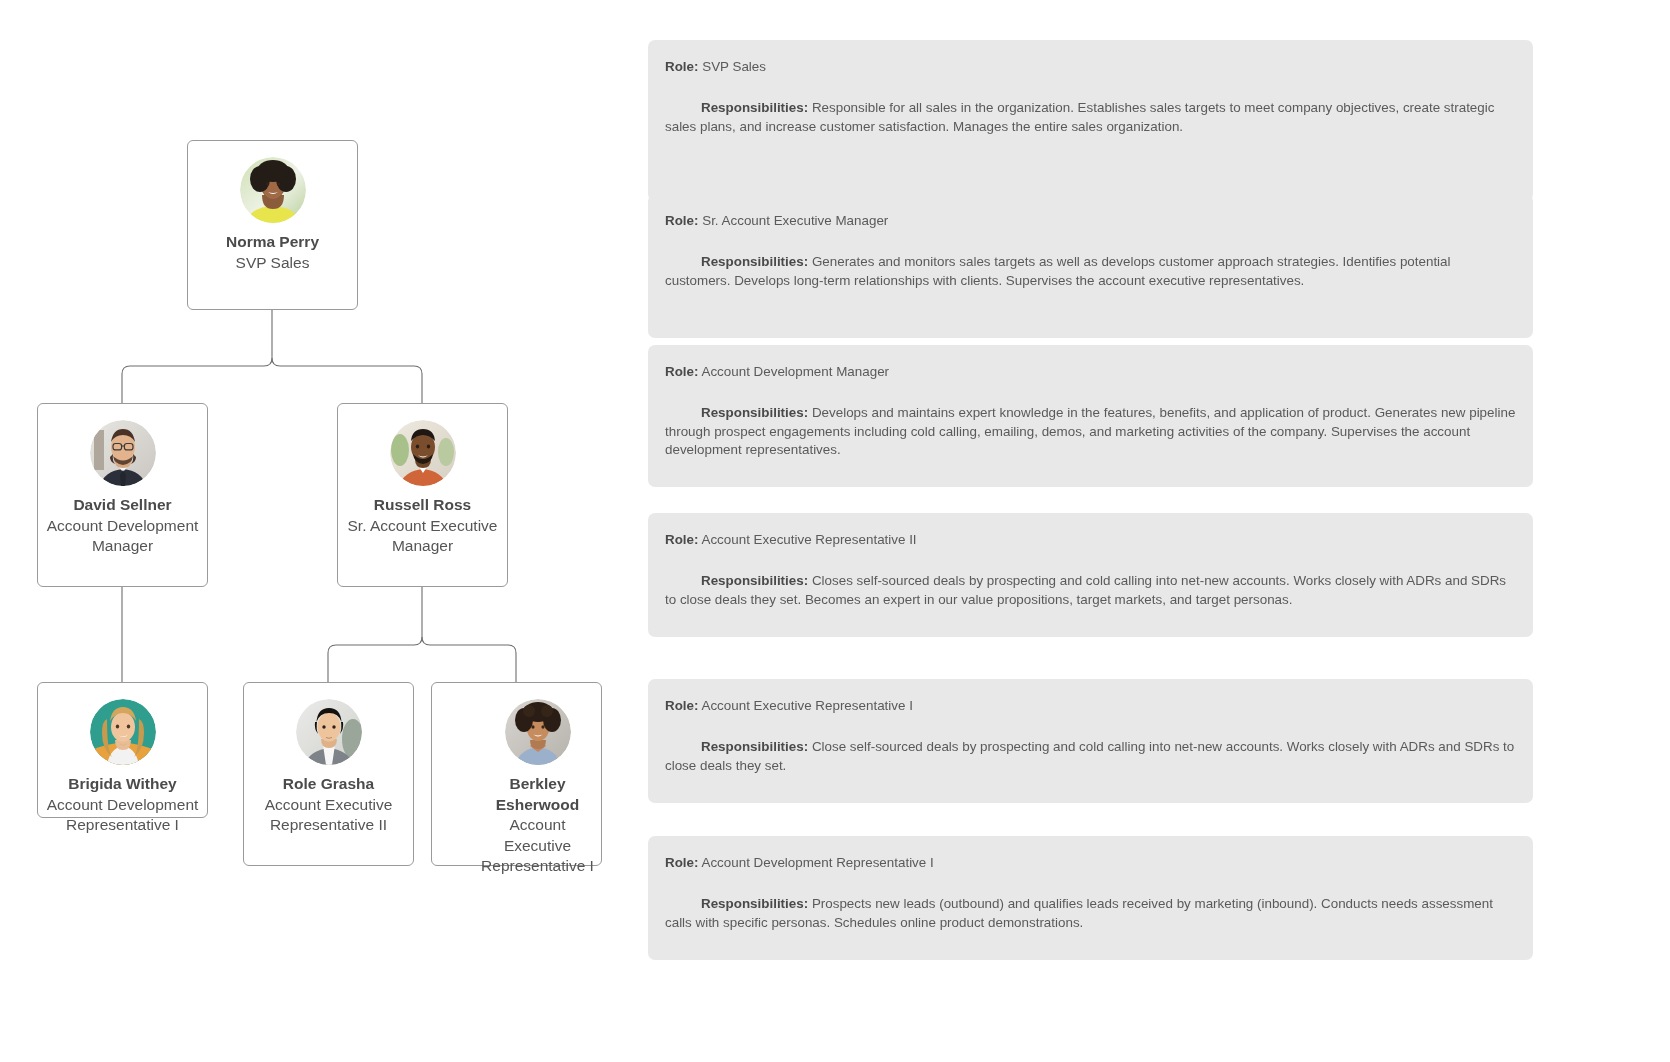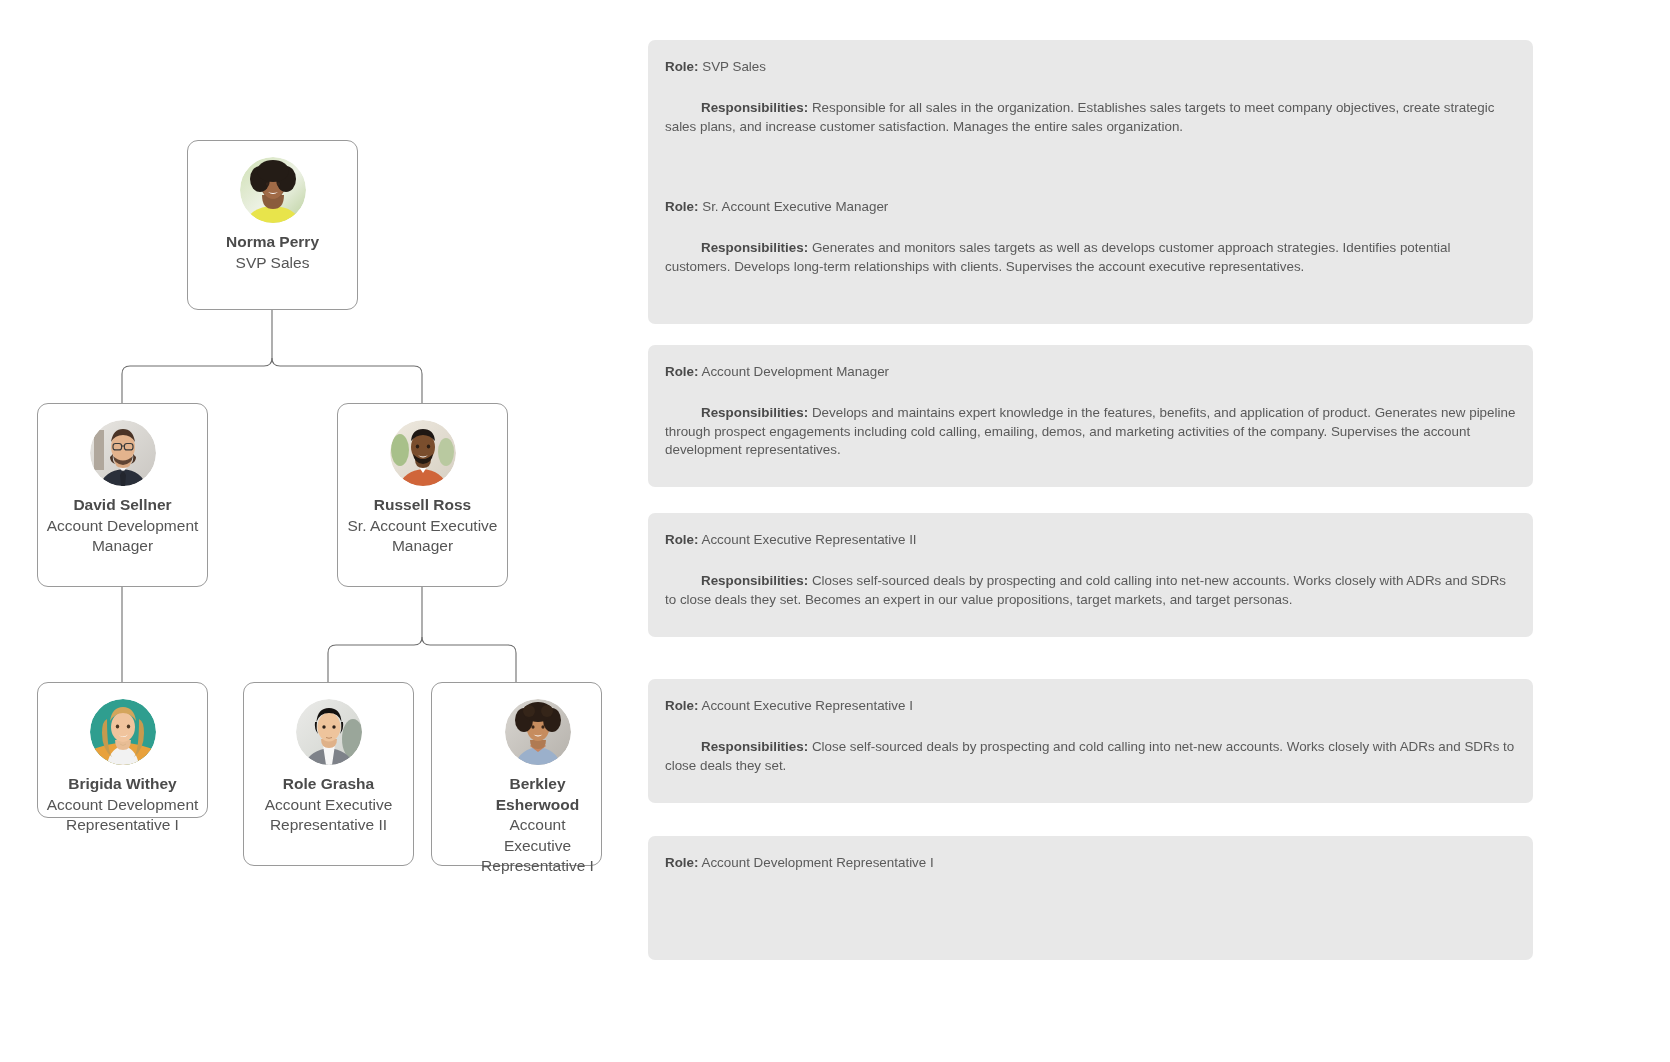--- a/index.html
+++ b/index.html
@@ -30,21 +30,21 @@
     width: 645px;
     height: 1062px;
     pointer-events: none;
   }
 
   .node-card {
     position: absolute;
     box-sizing: border-box;
     background: #ffffff;
     border: 1px solid #9a9a9a;
-    border-radius: 11px;
+    border-radius: 6px;
     display: flex;
     flex-direction: column;
     align-items: center;
     padding-top: 16px;
     z-index: 2;
   }
 
   .avatar {
     width: 66px;
     height: 66px;
@@ -331,21 +331,21 @@
     <p class="role-line">
       <span class="lbl">Role:</span>
       <span>SVP Sales</span>
     </p>
     <p class="resp-line">
       <span class="lbl">Responsibilities:</span>
       <span>Responsible for all sales in the organization. Establishes sales targets to meet company objectives, create strategic sales plans, and increase customer satisfaction. Manages the entire sales organization.</span>
     </p>
   </div>
 
-  <div class="role-block" style="top:180px; height:144px;">
+  <div class="role-block" style="top:194px; height:144px;">
     <p class="role-line">
       <span class="lbl">Role:</span>
       <span>Sr. Account Executive Manager</span>
     </p>
     <p class="resp-line">
       <span class="lbl">Responsibilities:</span>
       <span>Generates and monitors sales targets as well as develops customer approach strategies. Identifies potential customers. Develops long-term relationships with clients. Supervises the account executive representatives.</span>
     </p>
   </div>
 
@@ -380,15 +380,19 @@
       <span class="lbl">Responsibilities:</span>
       <span>Close self-sourced deals by prospecting and cold calling into net-new accounts. Works closely with ADRs and SDRs to close deals they set.</span>
     </p>
   </div>
 
   <div class="role-block" style="top:836px; height:124px;">
     <p class="role-line">
       <span class="lbl">Role:</span>
       <span>Account Development Representative I</span>
     </p>
+    <p class="resp-line">
+      <span class="lbl">Responsibilities:</span>
+      <span>Prospects new leads (outbound) and qualifies leads received by marketing (inbound). Conducts needs assessment calls with specific personas. Schedules online product demonstrations.</span>
+    </p>
   </div>
 
 </div>
 
 </body></html>

